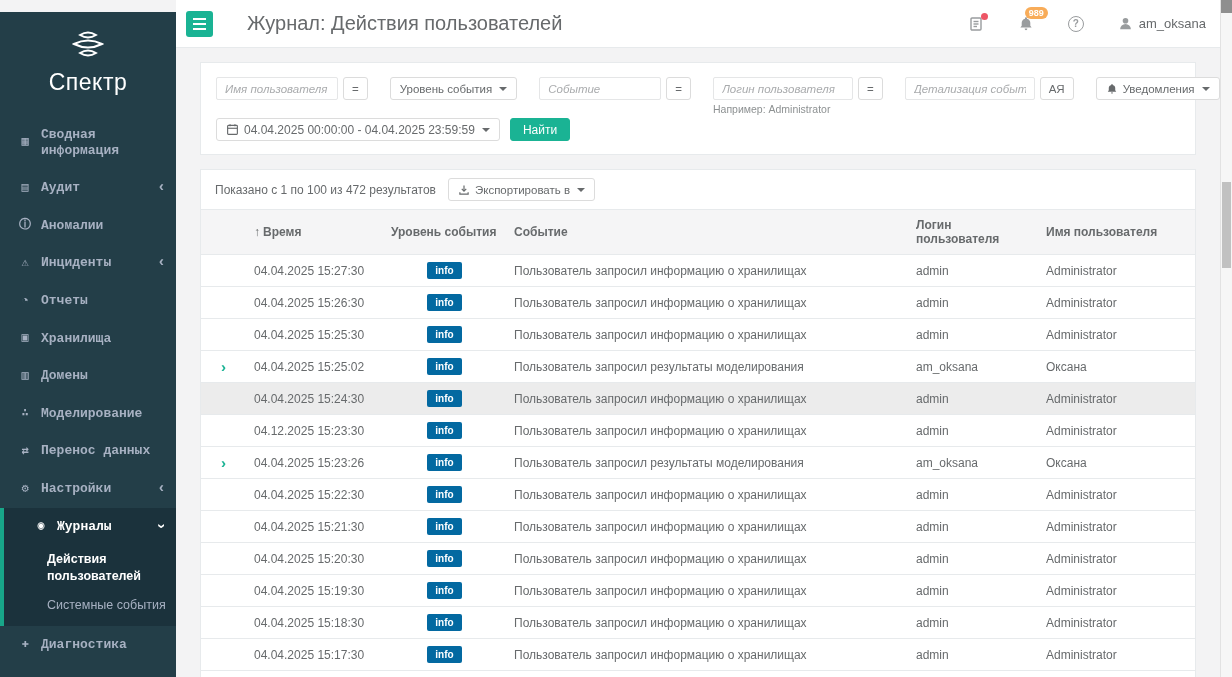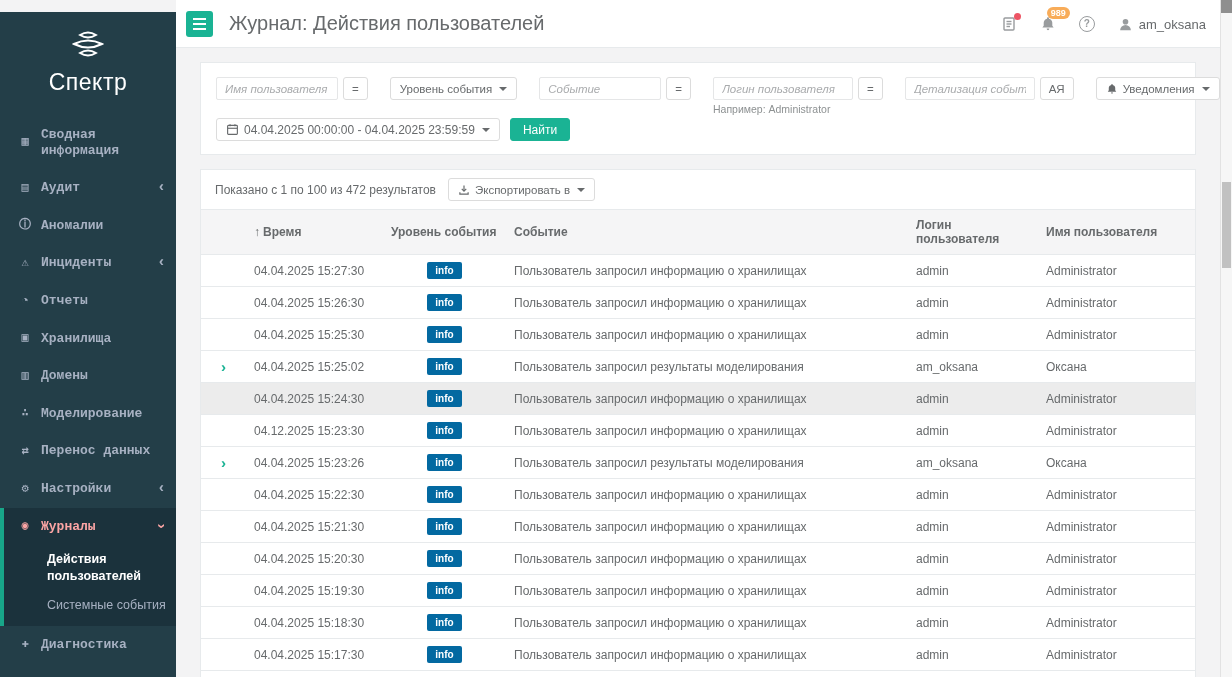--- a/index.html
+++ b/index.html
@@ -20,21 +20,21 @@
   .nav-item {
     display:flex; align-items:center; padding:11px 10px 11px 16px;
     color:#a7b1c2; font-size:13px; font-weight:600; text-decoration:none; cursor:pointer; line-height:1.2;font-family:Liberation Mono, monospace;
   }
   .ico { width:18px; min-width:18px; margin-right:7px; font-size:12px; text-align:center; display:inline-block; }
   .lbl { flex:1; }
   .chev { margin-left:6px; font-size:15px; line-height:10px; display:inline-block; }
   .chev::before { content:"\2039"; display:inline-block; }
   .chev.down::before { transform:rotate(-90deg); }
   .nav-section.active { background:#1b323c; border-left:4px solid #18a689; }
-  .nav-section.active > .nav-item { padding-left:12px; color:#fca5a5; }
+  .nav-section.active > .nav-item { padding-left:28px; color:#ffffff; }
   .sub { padding-bottom:6px; }
   .sub-item { display:block; padding:6px 8px 6px 47px; color:#a7b1c2; font-size:12.5px; text-decoration:none; line-height:1.35; cursor:pointer; }
   .nav-section.active .sub-item { padding-left:43px; }
   .sub-item.active { color:#fff; font-weight:700; }
 
   
   .i-summary-icon::before{content:"\25A6";}
   .i-audit-icon::before{content:"\25A4";}
   .i-anomalies-icon::before{content:"\24D8";}
   .i-incidents-icon::before{content:"\26A0";}
@@ -52,22 +52,22 @@
   .main { flex:1; display:flex; flex-direction:column; min-width:0; }
   .topbar {
     height:48px; min-height:48px; background:#fff; border-bottom:1px solid #e7eaec;
     display:flex; align-items:center; padding:0 26px 0 10px;
   }
   .hamburger {
     width:27px; height:26px; background:#1ab394; border:none; border-radius:3px; cursor:pointer;
     display:flex; flex-direction:column; justify-content:center; align-items:center; gap:3px; padding:0;
   }
   .hamburger i { display:block; width:13px; height:2px; background:#fff; }
-  .page-title { font-size:20px; font-weight:400; color:#676a6c; margin:0 0 0 16px; }
-  .topbar-right { margin-left:auto; display:flex; align-items:flex-end; gap:23px; color:#999c9e; }
+  .page-title { font-size:20px; font-weight:400; color:#676a6c; margin:0 0 0 34px; }
+  .topbar-right { margin-left:auto; display:flex; align-items:flex-start; gap:34px; color:#999c9e; }
   .top-icon { position:relative; display:inline-flex; cursor:pointer; color:#999c9e; }
   .top-icon svg { display:block; }
   .red-dot { position:absolute; top:-3px; right:-4px; width:7px; height:7px; border-radius:50%; background:#ed5565; }
   .count-badge {
     position:absolute; top:-9px; left:7px; background:#f8ac59; color:#fff;
     font-size:9px; font-weight:700; padding:1px 4px; border-radius:8px; line-height:1.2;
   }
   .help-circle {
     width:16px; height:16px; border:1.5px solid #999c9e; border-radius:50%;
     display:flex; align-items:center; justify-content:center; font-size:10px; font-weight:700;

